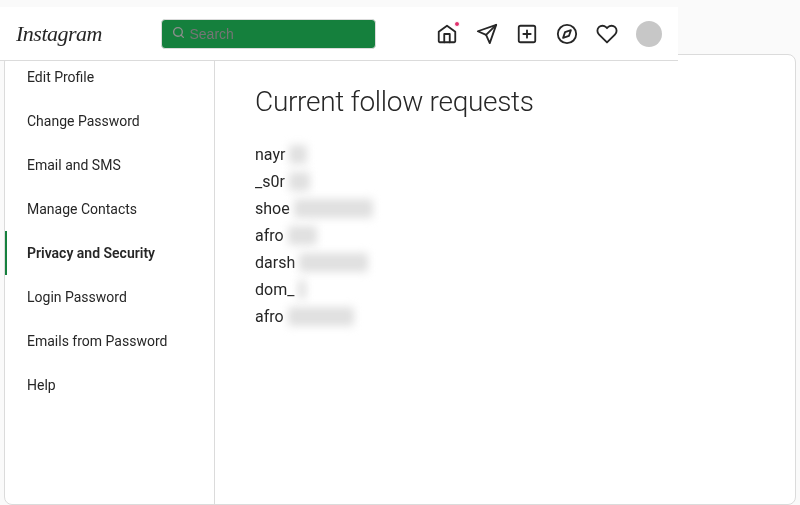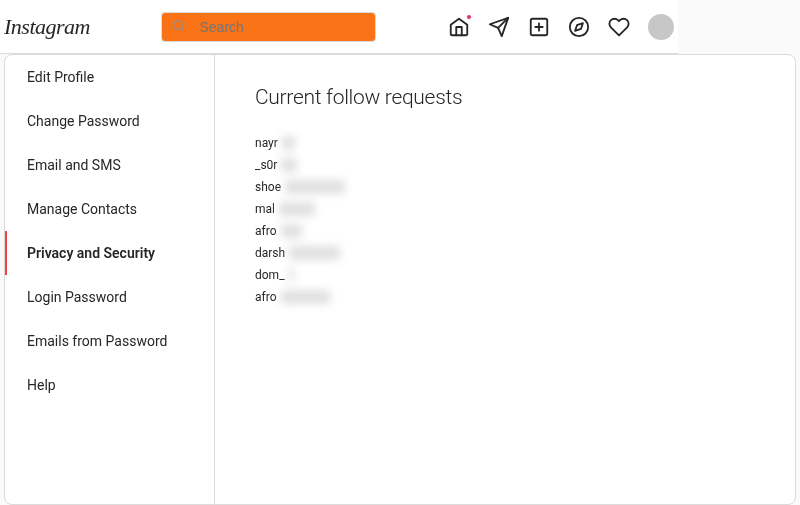--- a/index.html
+++ b/index.html
@@ -12,44 +12,44 @@
       overflow: hidden;
     }
 
     
     .header {
       display: flex;
       align-items: center;
       justify-content: space-between;
       background: #fff;
       border-bottom: 1px solid #dbdbdb;
-      padding: 0 4px;
+      padding: 0 16px;
       height: 54px;
       position: fixed;
-      top: 0;
+      top: 7px;
       width: 678px;
       z-index: 100;
     }
     .header-logo {
       font-family: 'Helvetica Neue', Georgia, serif;
       font-size: 22px;
       font-weight: 400;
       font-style: italic;
       letter-spacing: -0.5px;
       color: #262626;
     }
     .header-search {
       display: flex;
       align-items: center;
-      background: #f97316;
+      background: #15803d;
       border: 1px solid #dbdbdb;
       border-radius: 4px;
       padding: 6px 10px;
       width: 215px;
-      gap: 14px;
+      gap: 4px;
     }
     .header-search input {
       border: none;
       background: transparent;
       outline: none;
       font-size: 14px;
       color: #262626;
       width: 100%;
     }
     .search-icon-svg {
@@ -114,45 +114,45 @@
       display: flex;
       align-items: center;
       padding: 14px 20px;
       font-size: 14px;
       color: #262626;
       cursor: pointer;
       border-left: 2px solid transparent;
       position: relative;
     }
     .sidebar-item.active {
-      border-left: 2px solid #ef4444;
+      border-left: 2px solid #15803d;
       font-weight: 600;
     }
 
     
     .main-content {
       flex: 1;
       padding: 30px 40px;
       overflow-y: auto;
     }
     .page-title {
-      font-size: 21px;
+      font-size: 28px;
       font-weight: 300;
       color: #262626;
       margin-bottom: 24px;
       letter-spacing: -0.3px;
     }
     .follow-list {
       list-style: none;
       display: flex;
       flex-direction: column;
       gap: 2px;
     }
     .follow-list li {
-      font-size: 12px;
+      font-size: 16px;
       color: #262626;
       padding: 3px 0;
       display: flex;
       align-items: center;
       gap: 4px;
     }
     .blurred-text {
       display: inline-block;
       filter: blur(4px);
       background: #e0e0e0;
@@ -255,24 +255,20 @@
         </li>
         <li>
           <span class="username-start">_s0r</span>
           <span class="blurred-text">m_</span>
         </li>
         <li>
           <span class="username-start">shoe</span>
           <span class="blurred-text">making101</span>
         </li>
         <li>
-          <span class="username-start">mal</span>
-          <span class="blurred-text">iqueult</span>
-        </li>
-        <li>
           <span class="username-start">afro</span>
           <span class="blurred-text">xclo</span>
         </li>
         <li>
           <span class="username-start">darsh</span>
           <span class="blurred-text">an_patels</span>
         </li>
         <li>
           <span class="username-start">dom_</span>
           <span class="blurred-text">li</span>

